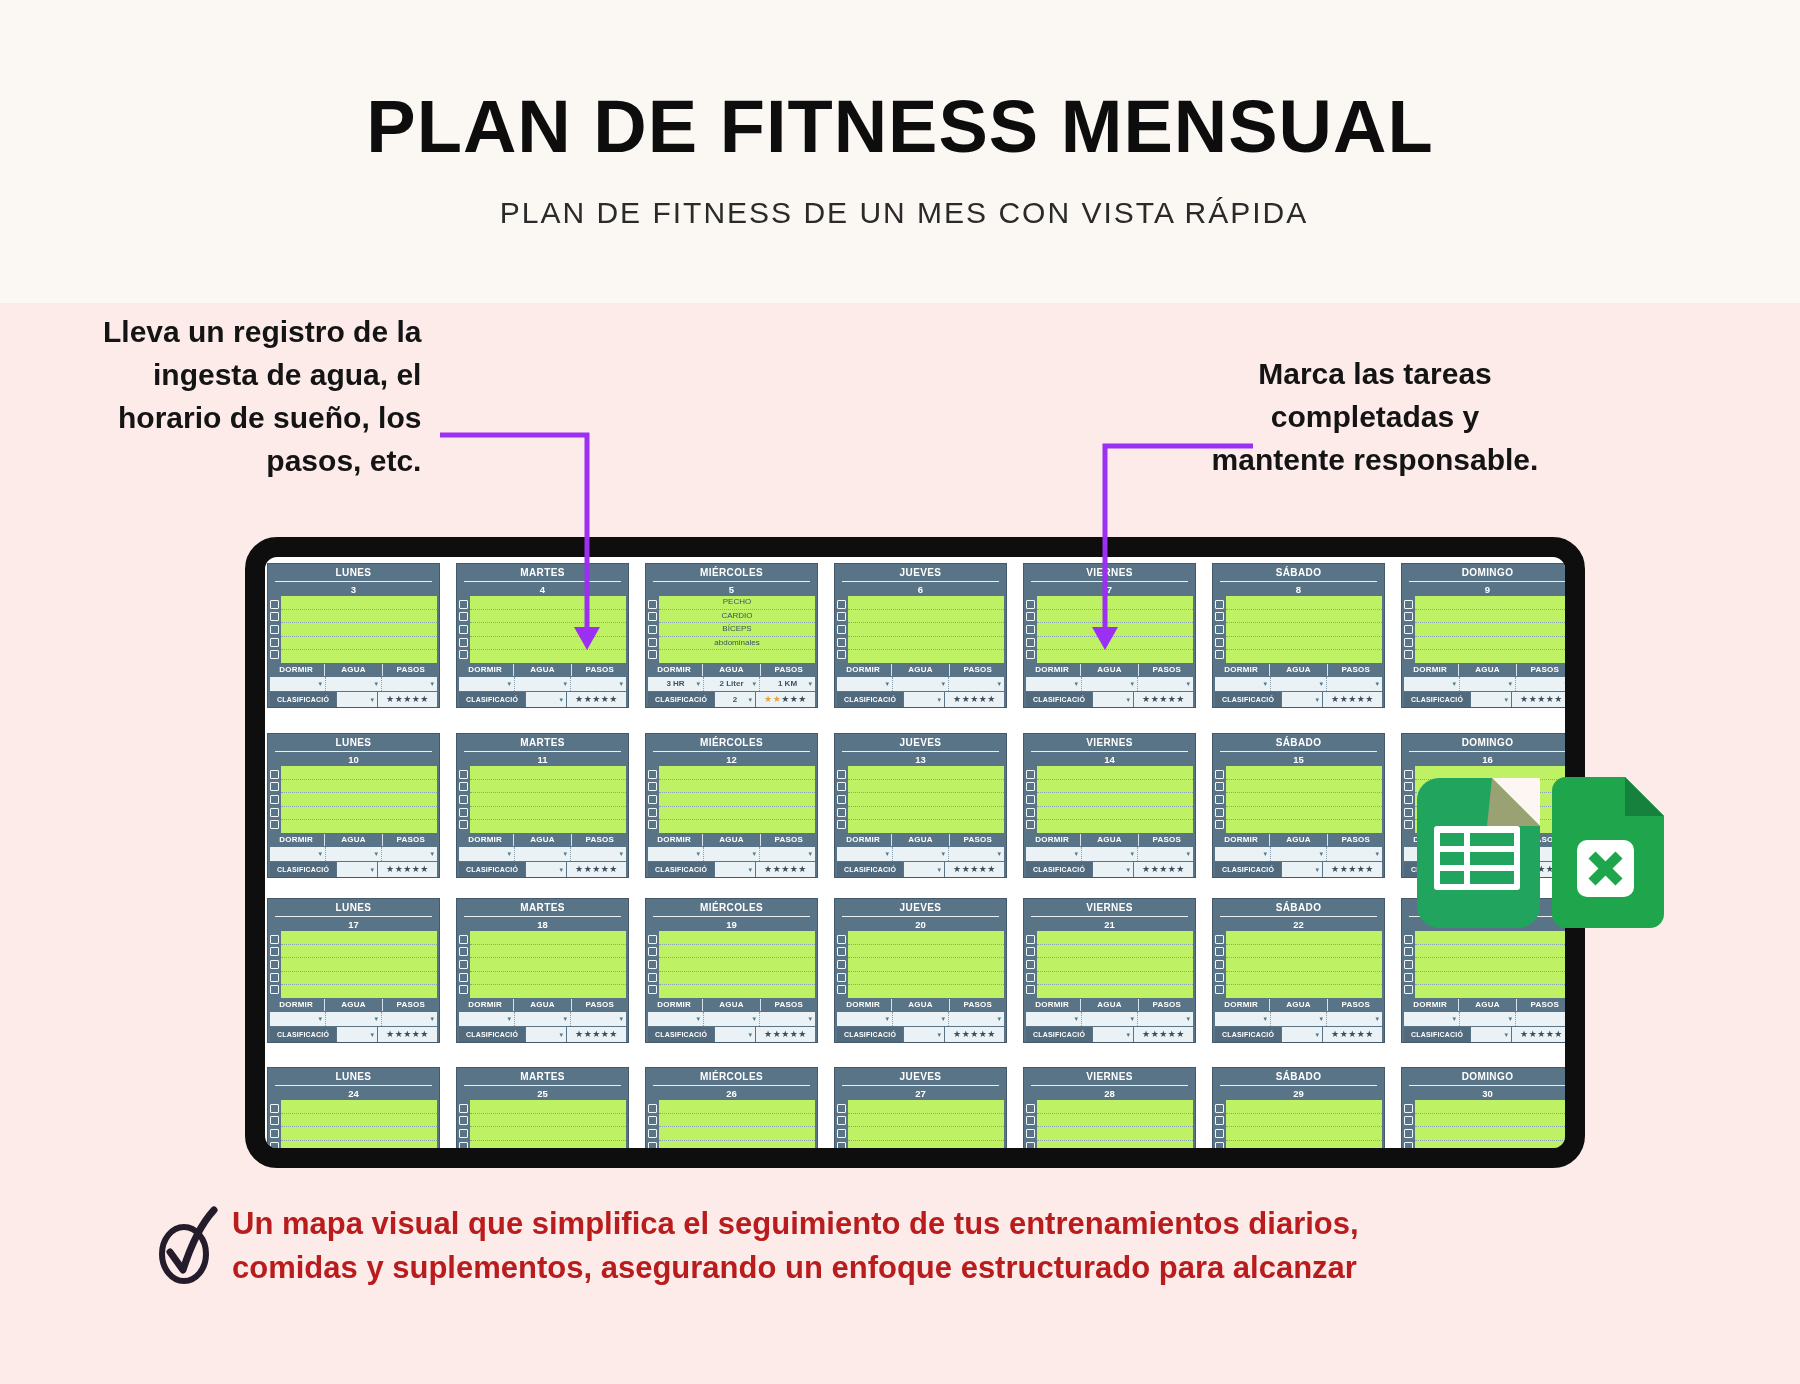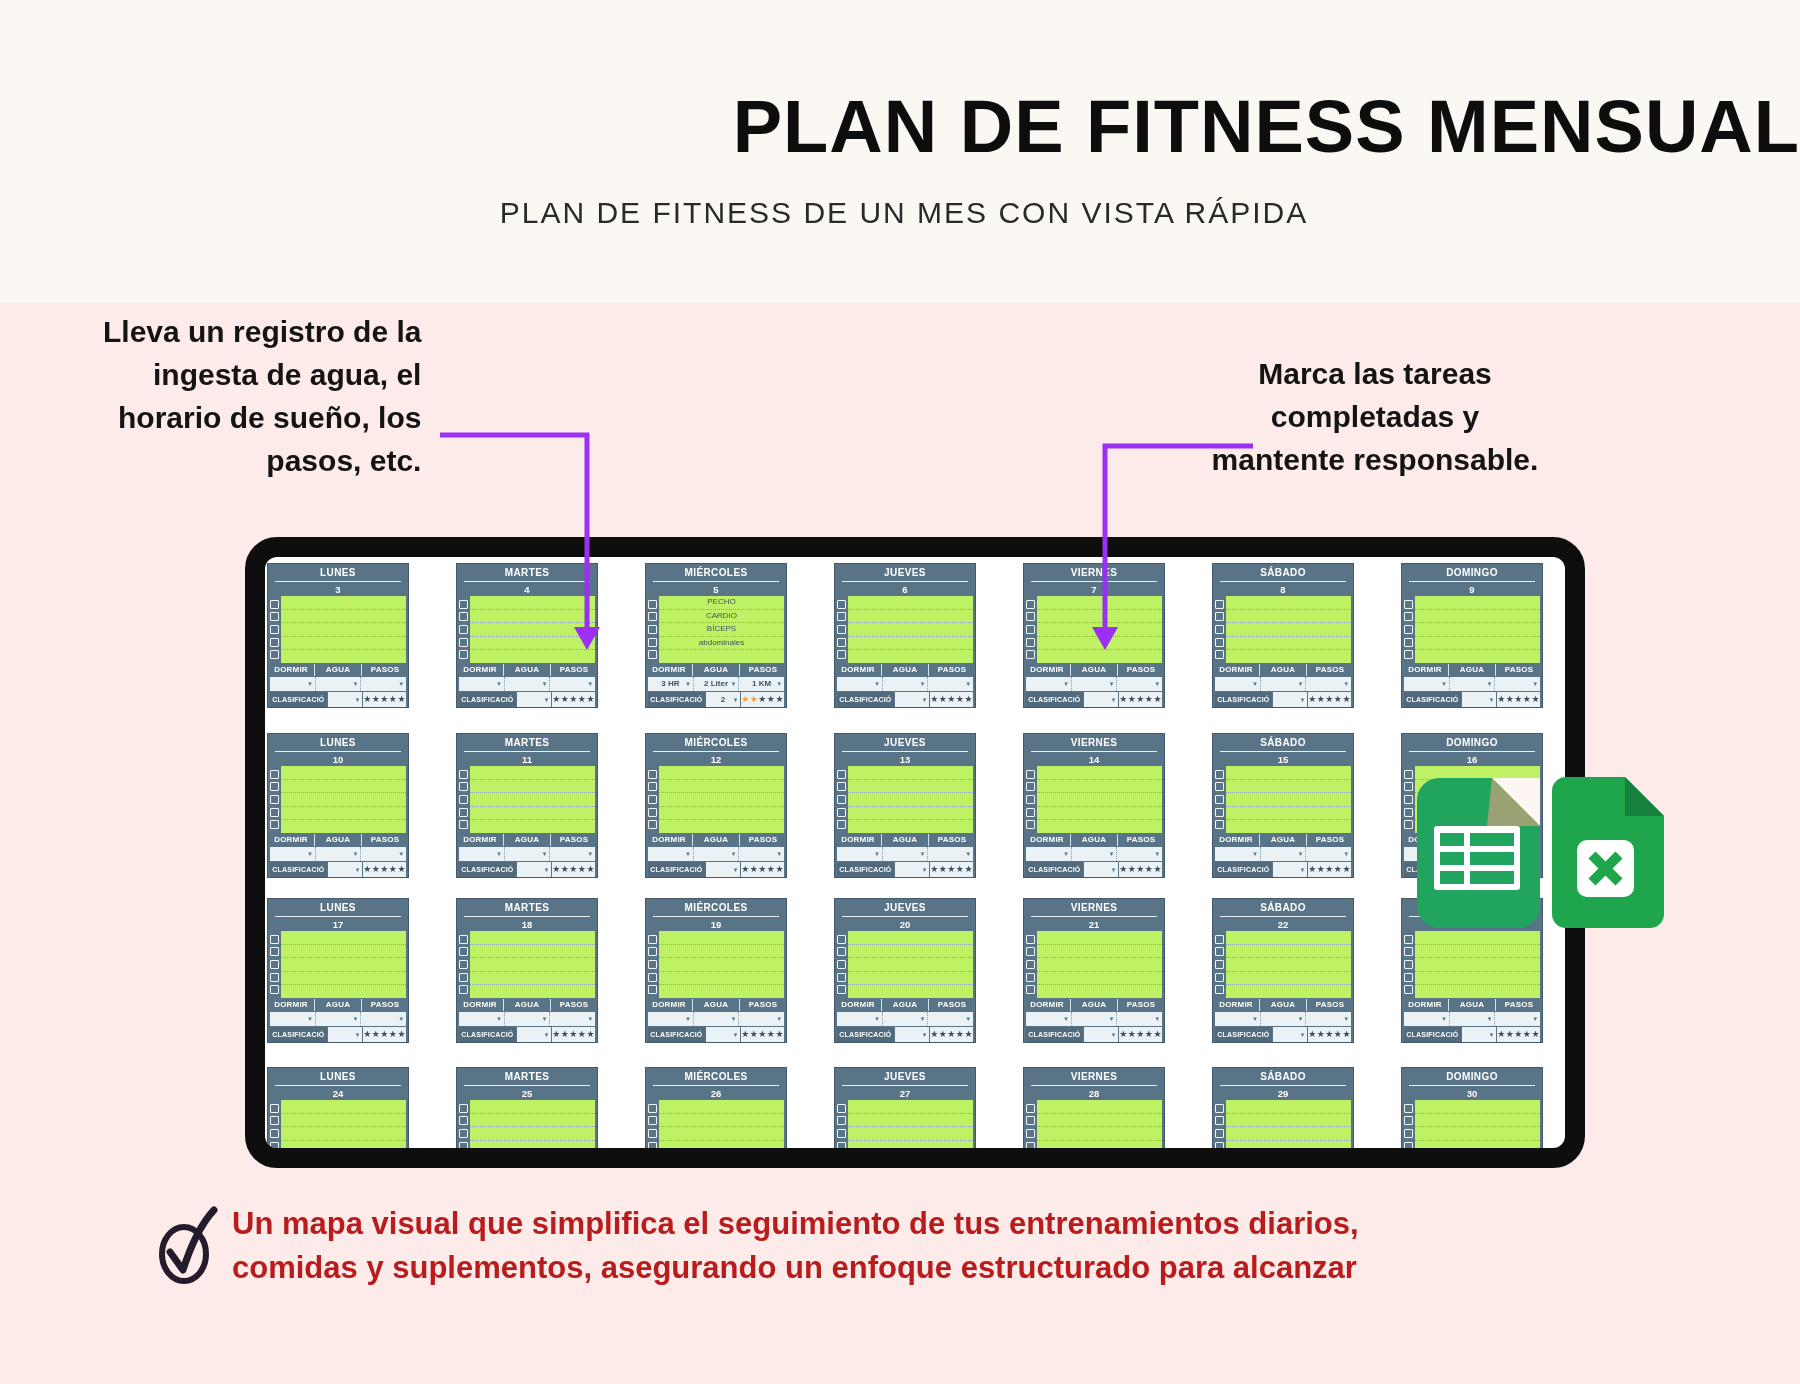--- a/index.html
+++ b/index.html
@@ -1,34 +1,34 @@
 <!DOCTYPE html>
 <html><head>
 <meta charset="utf-8">
 <style>
   html,body{margin:0;padding:0;}
   body{font-family:"Liberation Sans", sans-serif;}
   .page{position:relative;width:1800px;height:1384px;background:#fcebe9;overflow:hidden;}
   .top-bg{position:absolute;left:0;top:0;width:1800px;height:303px;background:#fbf7f3;}
-  .title{position:absolute;left:0;top:84px;width:1800px;text-align:right;
+  .title{position:absolute;left:0;top:84px;width:1800px;text-align:center;
          font-size:74px;font-weight:bold;letter-spacing:1px;color:#0d0d0d;}
   .subtitle{position:absolute;left:4px;top:196px;width:1800px;text-align:center;
          font-size:30px;font-weight:400;letter-spacing:2px;color:#2a2a2a;}
   .ann{position:absolute;font-size:30px;font-weight:bold;color:#141414;line-height:43px;}
   .ann-left{left:103px;top:310px;text-align:right;}
   .ann-right{left:1115px;top:352px;width:520px;text-align:center;}
   .arrow-overlay{position:absolute;left:0;top:0;width:1800px;height:1384px;pointer-events:none;z-index:6;}
 
   
   .frame{position:absolute;left:245px;top:537px;width:1300px;height:591px;background:#ffffff;
          border:20px solid #0e0e0e;border-radius:32px;overflow:hidden;z-index:2;}
   .sheet{position:absolute;left:0;top:0;width:100%;height:100%;}
 
   
-  .card{position:absolute;width:142px;height:145px;background:#5a7487;border:1px solid #46596b;
+  .card{position:absolute;width:173px;height:145px;background:#5a7487;border:1px solid #46596b;
         box-sizing:border-box;}
   .day-name{height:17px;line-height:18px;text-align:center;color:#fff;font-weight:bold;
         font-size:10px;letter-spacing:.4px;}
   .day-rule{height:0;border-top:1px solid #e9eff3;margin:0 7px;}
   .day-num{height:14px;line-height:15px;text-align:center;color:#fff;font-weight:bold;font-size:9.5px;}
   .body{display:flex;height:67px;}
   .cbx-col{width:13px;display:flex;flex-direction:column;justify-content:space-around;
         align-items:center;box-sizing:border-box;padding:2px 0;}
   .cbx{width:7px;height:7px;border:1.5px solid #f2f6f8;background:#5a7487;border-radius:1px;}
   .rows{flex:1;margin-right:2px;background:#bef264;display:flex;flex-direction:column;}

